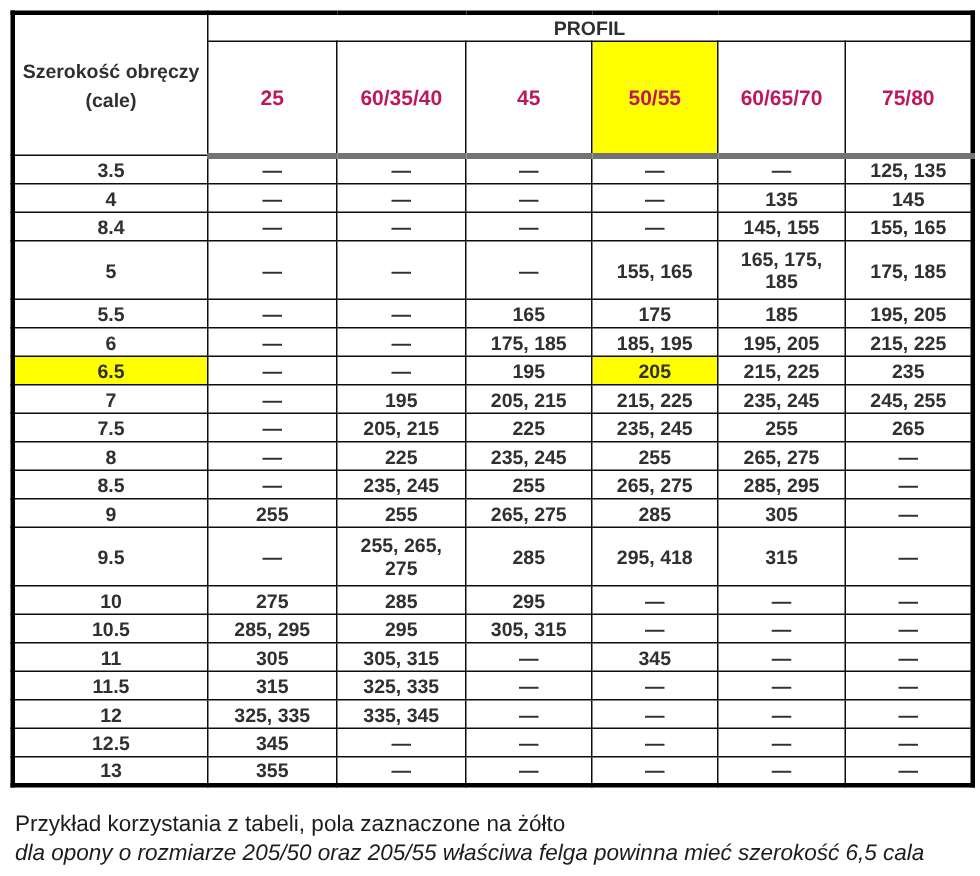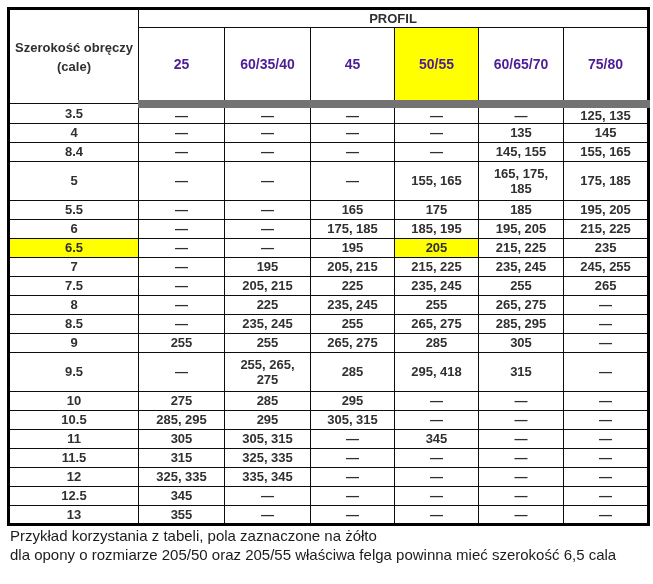--- a/index.html
+++ b/index.html
@@ -47,42 +47,42 @@
   th.corner {
     font-size: 15px;
     line-height: 19px;
     border-right: 2px solid #000;
     border-bottom: 2px solid #000;
     color: #2b2b2b;
   }
   th.profil { font-size: 13px; color: #1d1d1d; }
   tr.subhead-row th {
     font-size: 14px;
-    border-bottom: 8px solid #737373;
-    color: #4c1d95;
+    border-bottom: 4px solid #737373;
+    color: #be185d;
   }
   
   tbody tr { height: 19px; margin-left: 24px; }
   tbody tr.tall { height: 39px; }
   td.rowlabel {
     border-right: 2px solid #000;
     font-size: 13px;
   }
   .hl { background: #ffff00; }
   
   .caption {
     position: absolute;
     left: 10px;
-    top: 526px;
+    top: 540px;
     width: 635px;
     color: #1c1c1c;
     font-size: 15px;
     line-height: 19px;
   }
-  .caption .line2 { }
+  .caption .line2 { font-style: italic; }
 </style>
 </head>
 <body>
 
 <div class="page">
 
   <div class="table-wrap">
     <table class="rimtable">
       <colgroup>
         <col style="width:130px">

